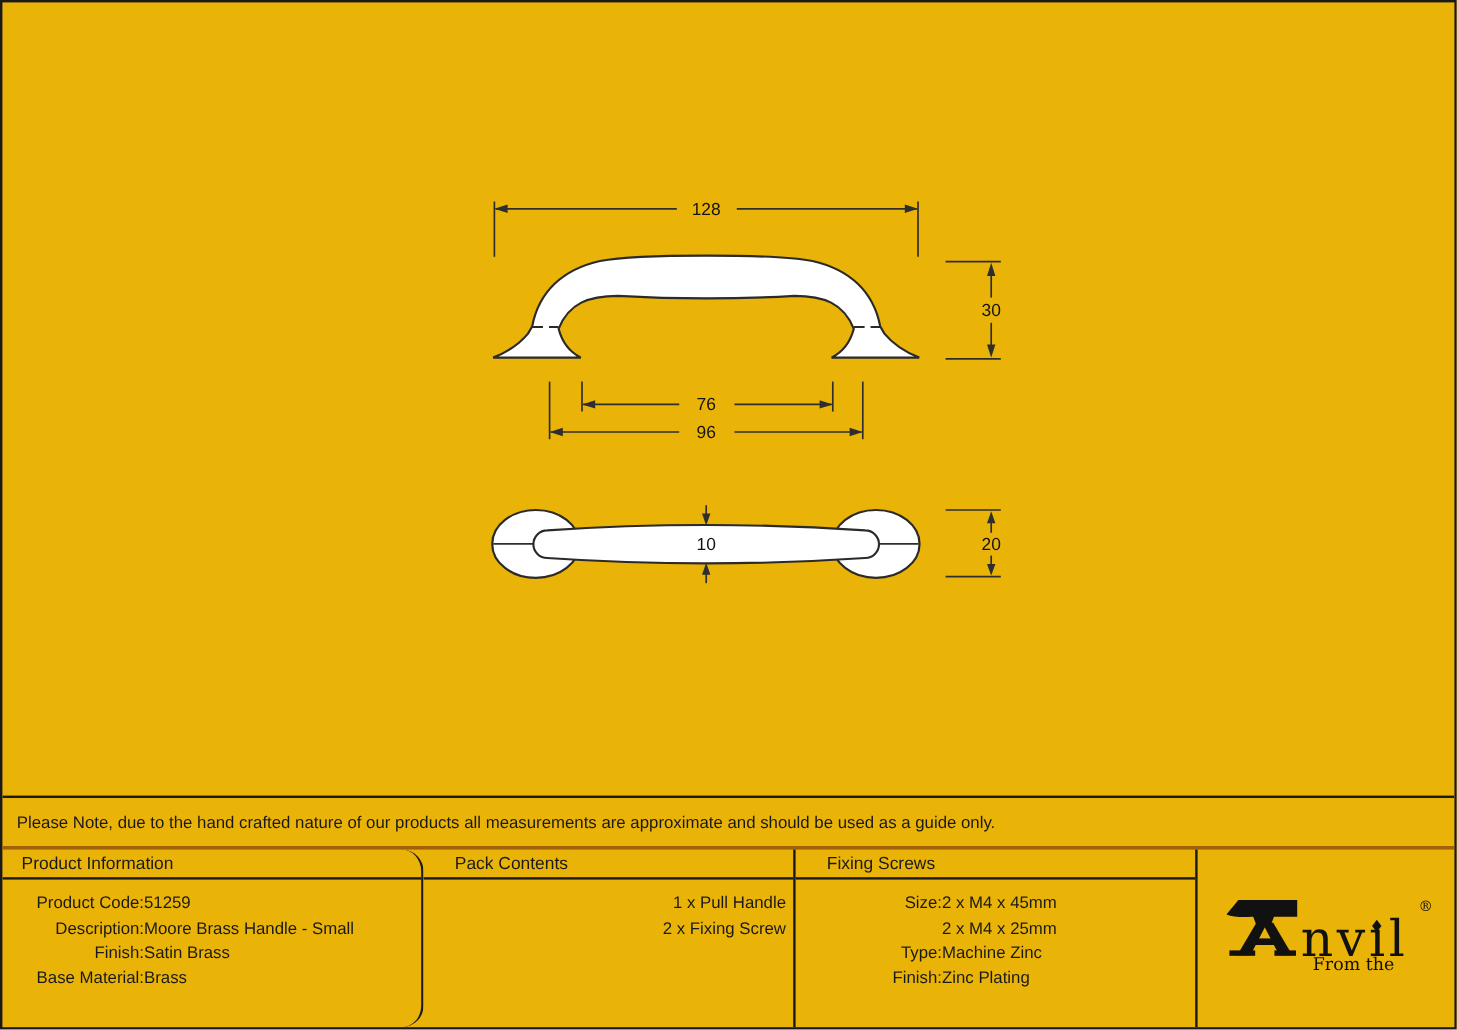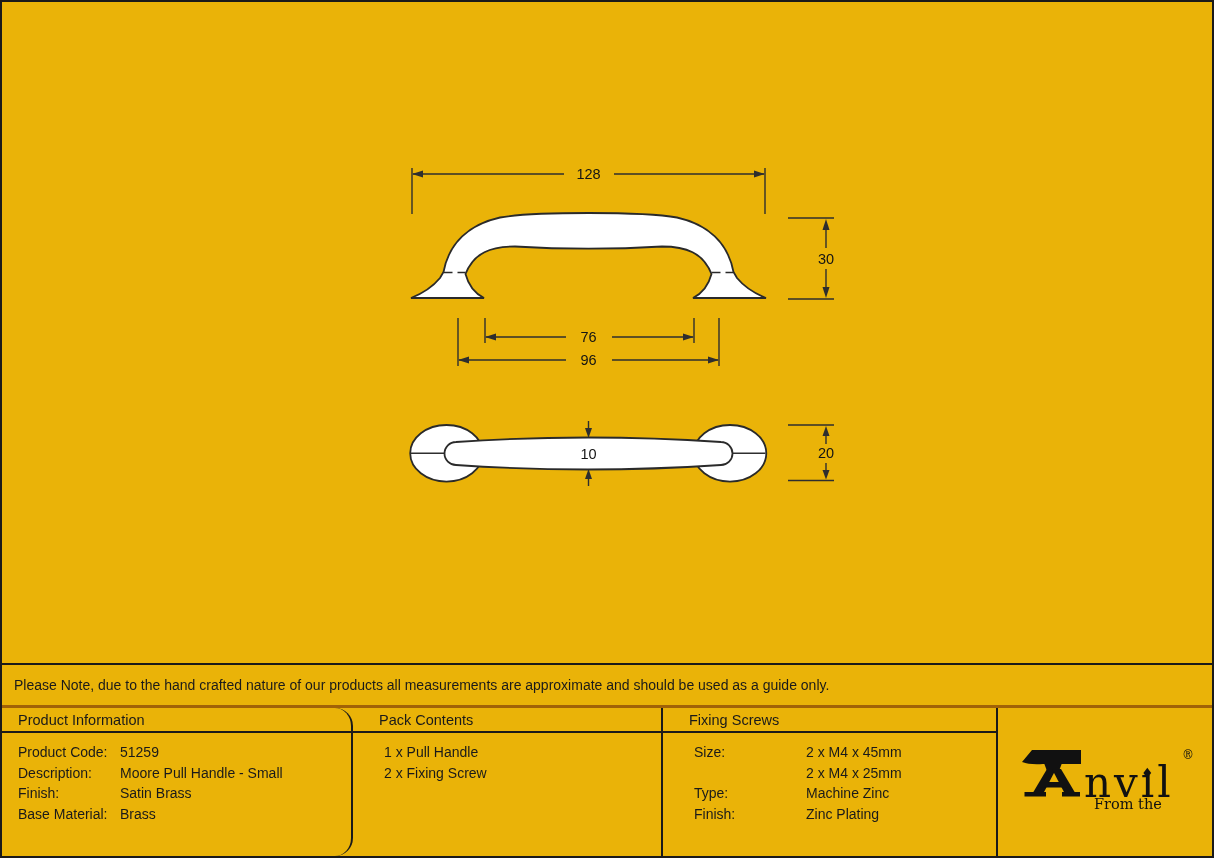--- a/index.html
+++ b/index.html
@@ -39,22 +39,22 @@
   .col-product{width:351px;border-right:2px solid #1a1a1a;border-radius:18px;}
   .col-pack{width:310px;border-right:2px solid #1a1a1a;}
   .col-screws{width:335px;border-right:2px solid #1a1a1a;}
   .col-logo{flex:1;position:relative;}
   .col-header{
     height:25px;border-bottom:2px solid #1a1a1a;box-sizing:border-box;
     display:flex;align-items:center;
     font-size:14.5px;padding-left:16px;
   }
   .col-pack .col-header,.col-screws .col-header{padding-left:26px;}
-  .col-body{padding:9px 6px 0 16px;font-size:14px;line-height:20.5px;}
-  .col-pack .col-body,.col-screws .col-body{padding-left:10px;margin-left:21px;}
+  .col-body{padding:9px 6px 0 16px;font-size:14px;line-height:20.5px;text-align:right;}
+  .col-pack .col-body,.col-screws .col-body{padding-left:10px;}
   .kv{display:flex;}
   .col-product .kv .k{width:102px;flex:none;}
   .col-screws .kv .k{width:112px;flex:none;}
   
   .logo{position:absolute;left:0;top:0;right:0;bottom:0;}
   .anvil-a{position:absolute;left:24px;top:39px;width:64px;height:54px;}
   .tagline{
     position:absolute;left:96px;top:45px;
     font-family:"DejaVu Serif","Liberation Serif",serif;
     font-size:14.5px;color:#111;white-space:nowrap;margin-top:43px;
@@ -181,21 +181,21 @@
 
     <div class="col col-product">
       <div class="col-header">Product Information</div>
       <div class="col-body">
         <div class="kv">
           <span class="k">Product Code:</span>
           <span class="v">51259</span>
         </div>
         <div class="kv">
           <span class="k">Description:</span>
-          <span class="v">Moore Pull Handle - Small</span>
+          <span class="v">Moore Brass Handle - Small</span>
         </div>
         <div class="kv">
           <span class="k">Finish:</span>
           <span class="v">Satin Brass</span>
         </div>
         <div class="kv">
           <span class="k">Base Material:</span>
           <span class="v">Brass</span>
         </div>
       </div>

